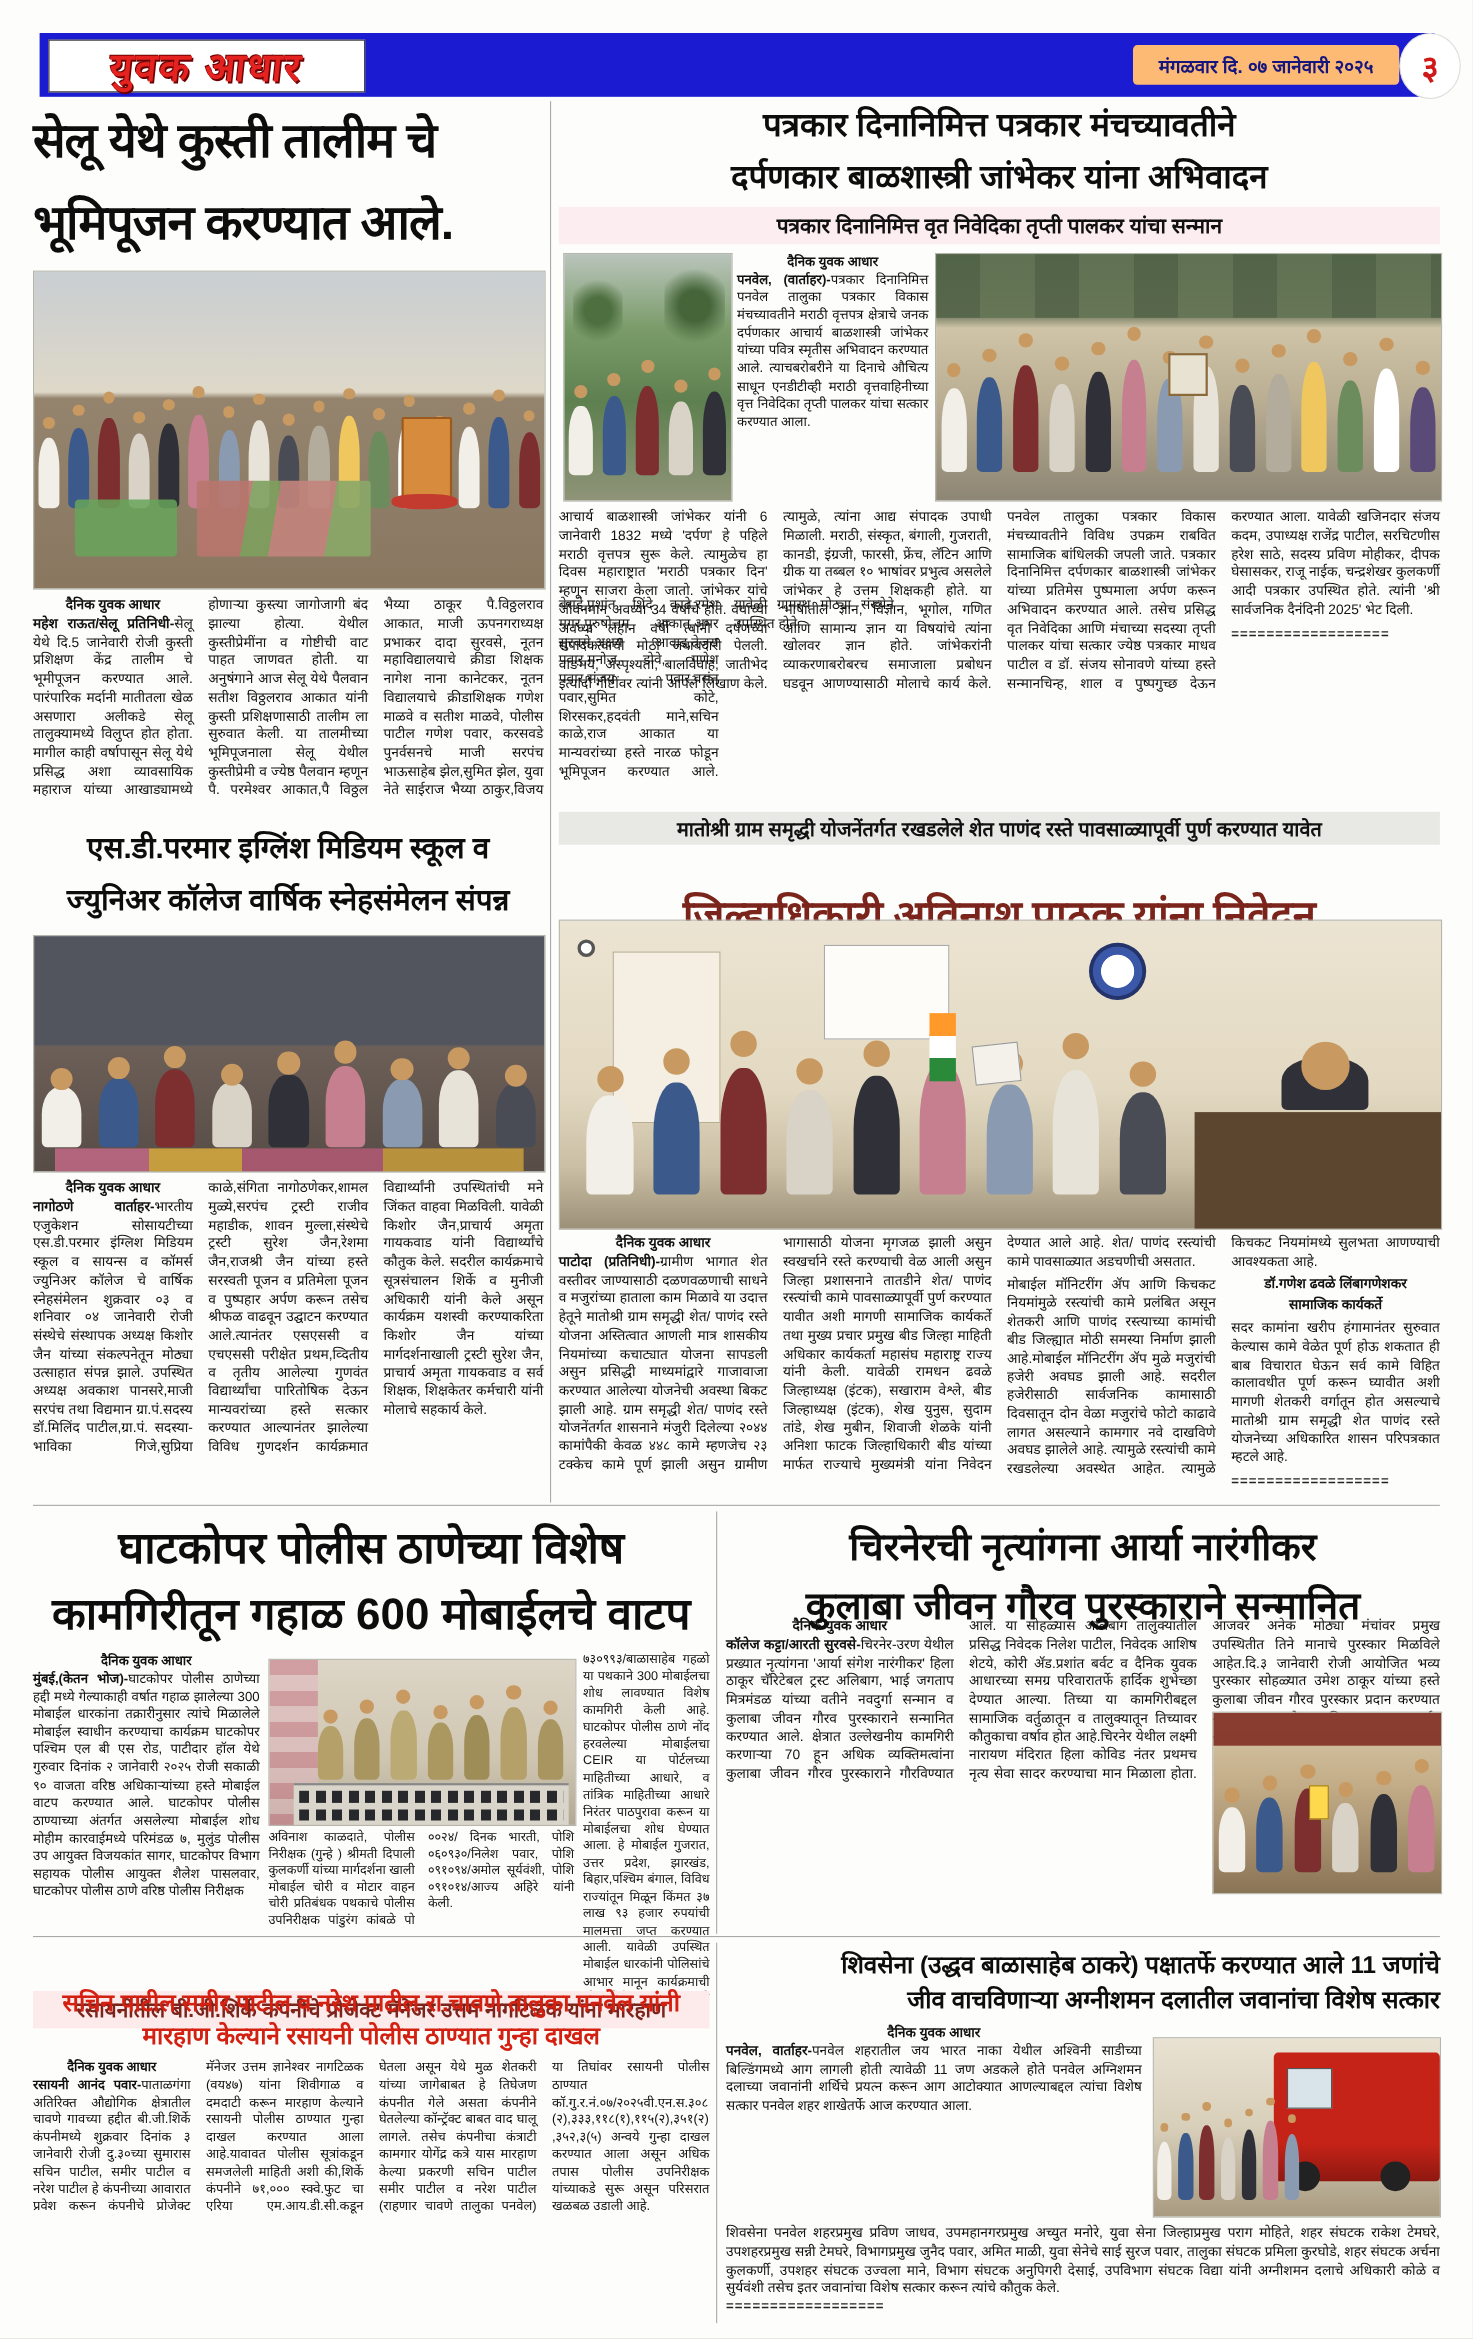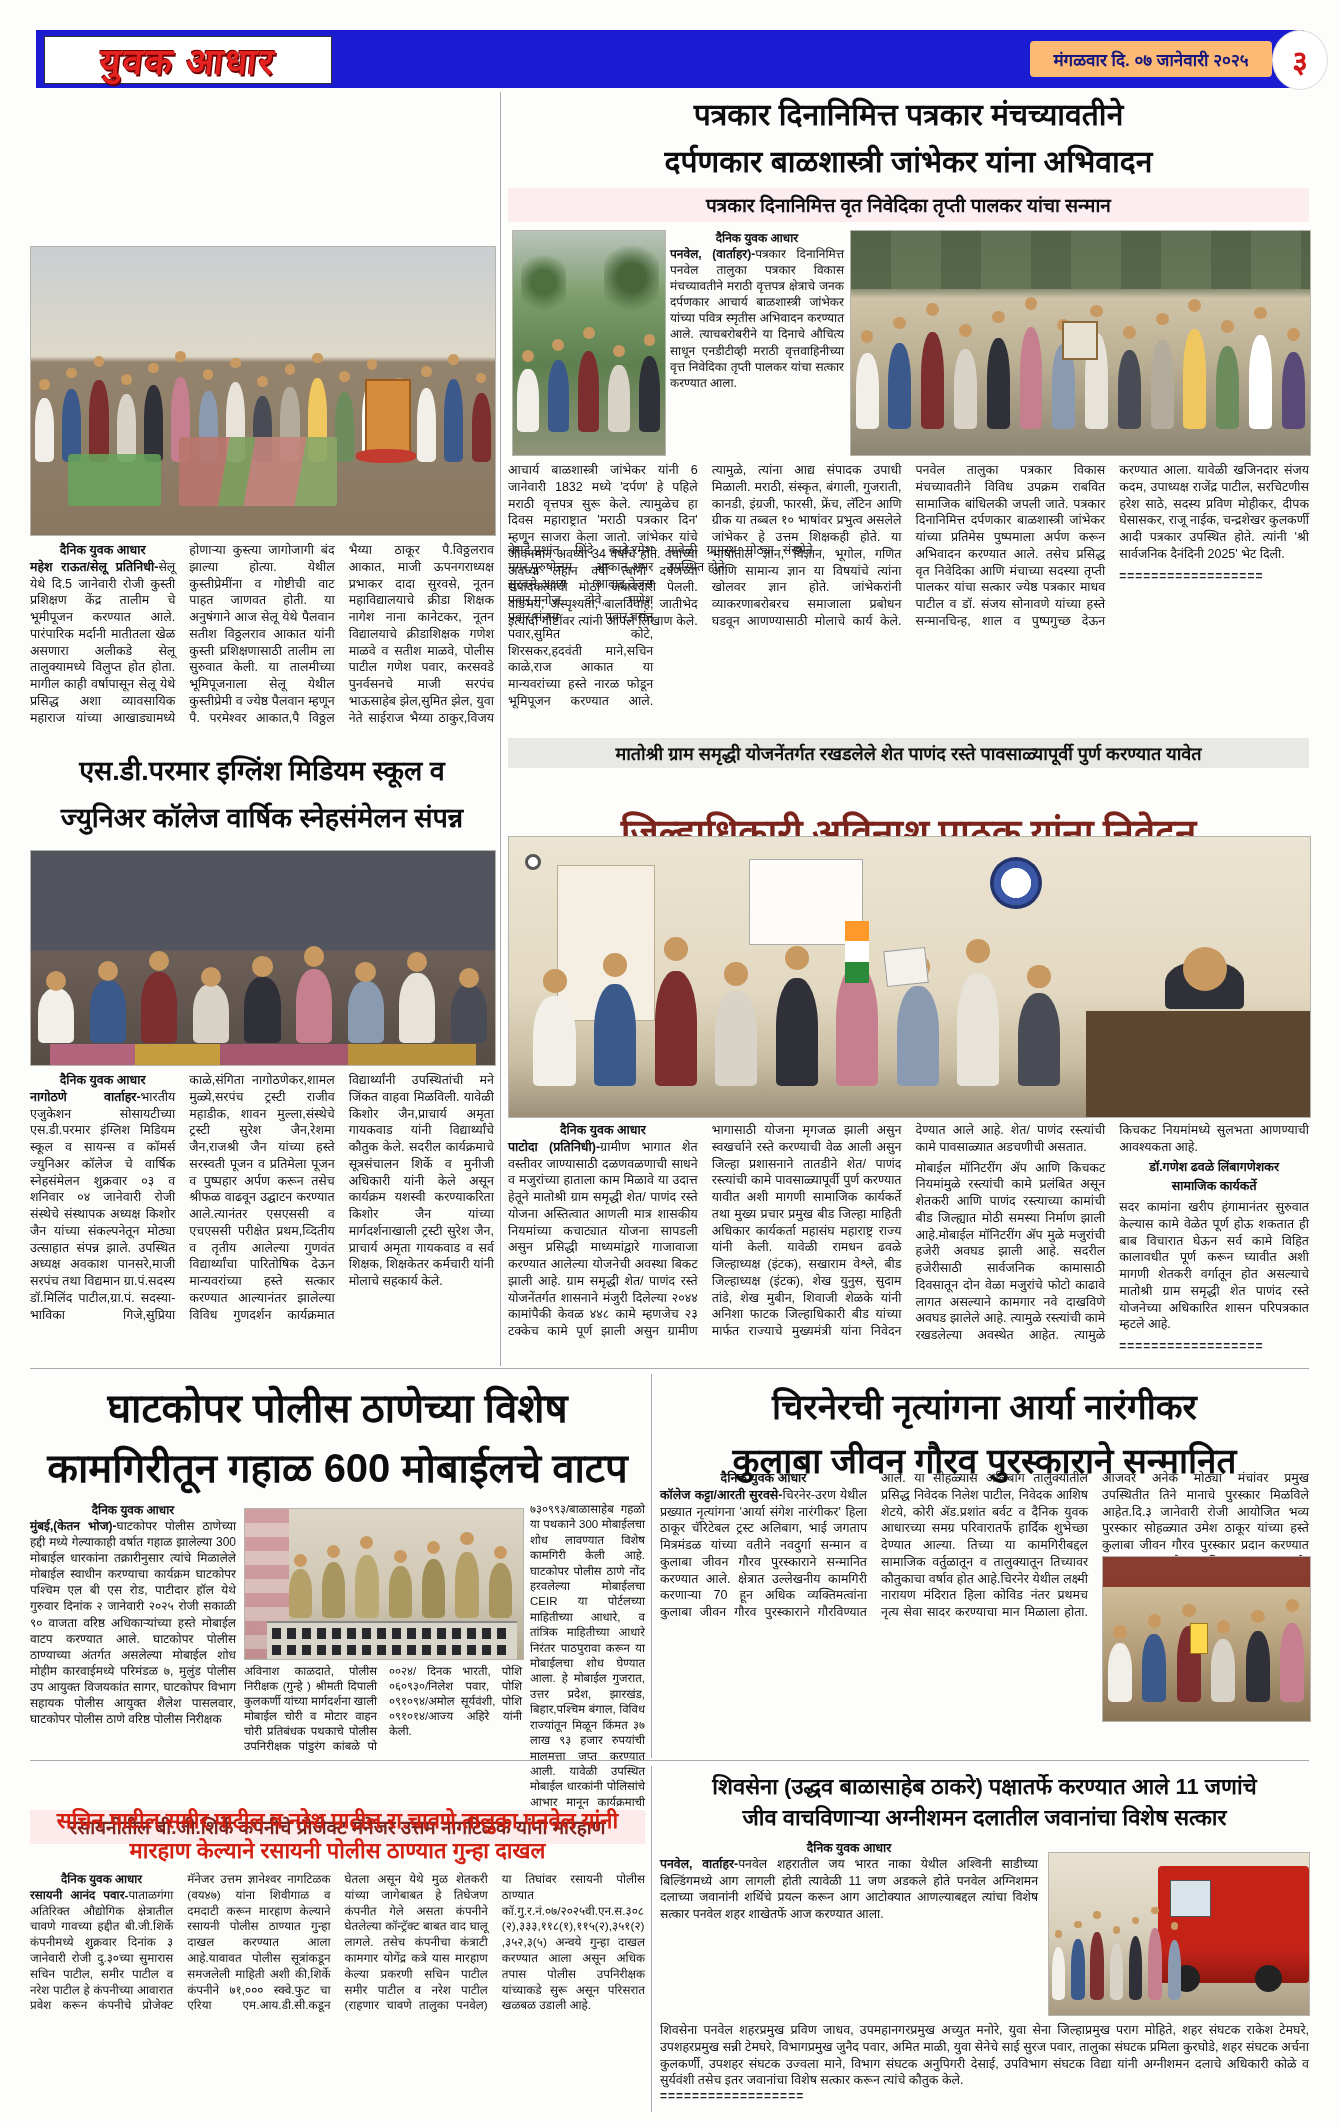--- a/index.html
+++ b/index.html
@@ -21,21 +21,21 @@
   .hl-selu{font-size:44px;line-height:1.68;letter-spacing:-1px;}
   .hl-patrakar{font-size:30px;line-height:1.55;text-align:center;}
   .hl-center{text-align:center;}
   .subhead{background:#fcedf1;font-size:19px;font-weight:bold;text-align:center;
            display:flex;align-items:center;justify-content:center;}
   .kicker{background:#e8e8e5;font-size:18px;font-weight:bold;text-align:center;
           display:flex;align-items:center;justify-content:center;}
   .hl-collector{font-size:38px;color:#7b241c;text-align:center;line-height:1.4;}
   .hl-ghatkopar{font-size:40px;line-height:1.5;text-align:center;}
   .hl-virner{font-size:35px;line-height:1.55;text-align:center;}
-  .hl-shivsena{font-size:22px;line-height:1.4;text-align:center;}
+  .hl-shivsena{font-size:22px;line-height:1.4;text-align:right;}
   .ras-bar{background:#fdeaea;color:#7b241c;font-size:19px;font-weight:bold;text-align:center;
            display:flex;align-items:center;justify-content:center;margin-top:42px;}
   .ras-red{color:#d32011;font-size:22px;font-weight:bold;text-align:center;white-space:pre-line;line-height:1.35;}
   
   .bodytext{font-size:12.5px;line-height:1.34;text-align:justify;column-gap:14px;word-break:break-word;}
   .bodytext p{margin:0;}
   .credit{display:block;font-weight:bold;text-align:center;}
   .sep{font-weight:bold;font-size:12px;letter-spacing:1px;margin-top:5px;color:#222;}
   .sig{font-weight:bold;text-align:center;margin-top:3px;}
   
@@ -60,20 +60,22 @@
       <span class="logo-text">युवक आधार</span>
     </div>
     <div class="abs date-box" style="left:994px;top:11px;width:242px;height:36px;">
       <span>मंगळवार दि. ०७ जानेवारी २०२५</span>
     </div>
   </div>
   <div class="abs page-circle" style="left:1272px;top:30px;width:54px;height:58px;">
     <span>३</span>
   </div>
 
+  <div class="abs hl hl-selu" style="left:30px;top:92px;width:466px;">सेलू येथे  कुस्ती तालीम चे
+भूमिपूजन करण्यात आले.</div>
 
   <div class="abs photo" style="left:30px;top:246px;width:464px;height:288px;background:linear-gradient(#c9ced2 0%,#ded8c8 38%,#94846e 40%,#897760 100%);">
     <div class="abs" style="left:0;top:34%;width:100%;height:44%;">
         <div class="person" style="left: 0.823529%; width: 4.11765%; height: 50%; background: rgb(242, 239, 233);"></div>
         <div class="person" style="left: 6.70588%; width: 4.11765%; height: 57%; background: rgb(59, 90, 139);"></div>
         <div class="person" style="left: 12.5882%; width: 4.11765%; height: 64%; background: rgb(125, 47, 47);"></div>
         <div class="person" style="left: 18.4706%; width: 4.11765%; height: 53%; background: rgb(217, 210, 199);"></div>
         <div class="person" style="left: 24.3529%; width: 4.11765%; height: 60%; background: rgb(47, 48, 56);"></div>
         <div class="person" style="left: 30.2353%; width: 4.11765%; height: 67%; background: rgb(197, 127, 142);"></div>
         <div class="person" style="left: 36.1176%; width: 4.11765%; height: 56%; background: rgb(138, 154, 176);"></div>

